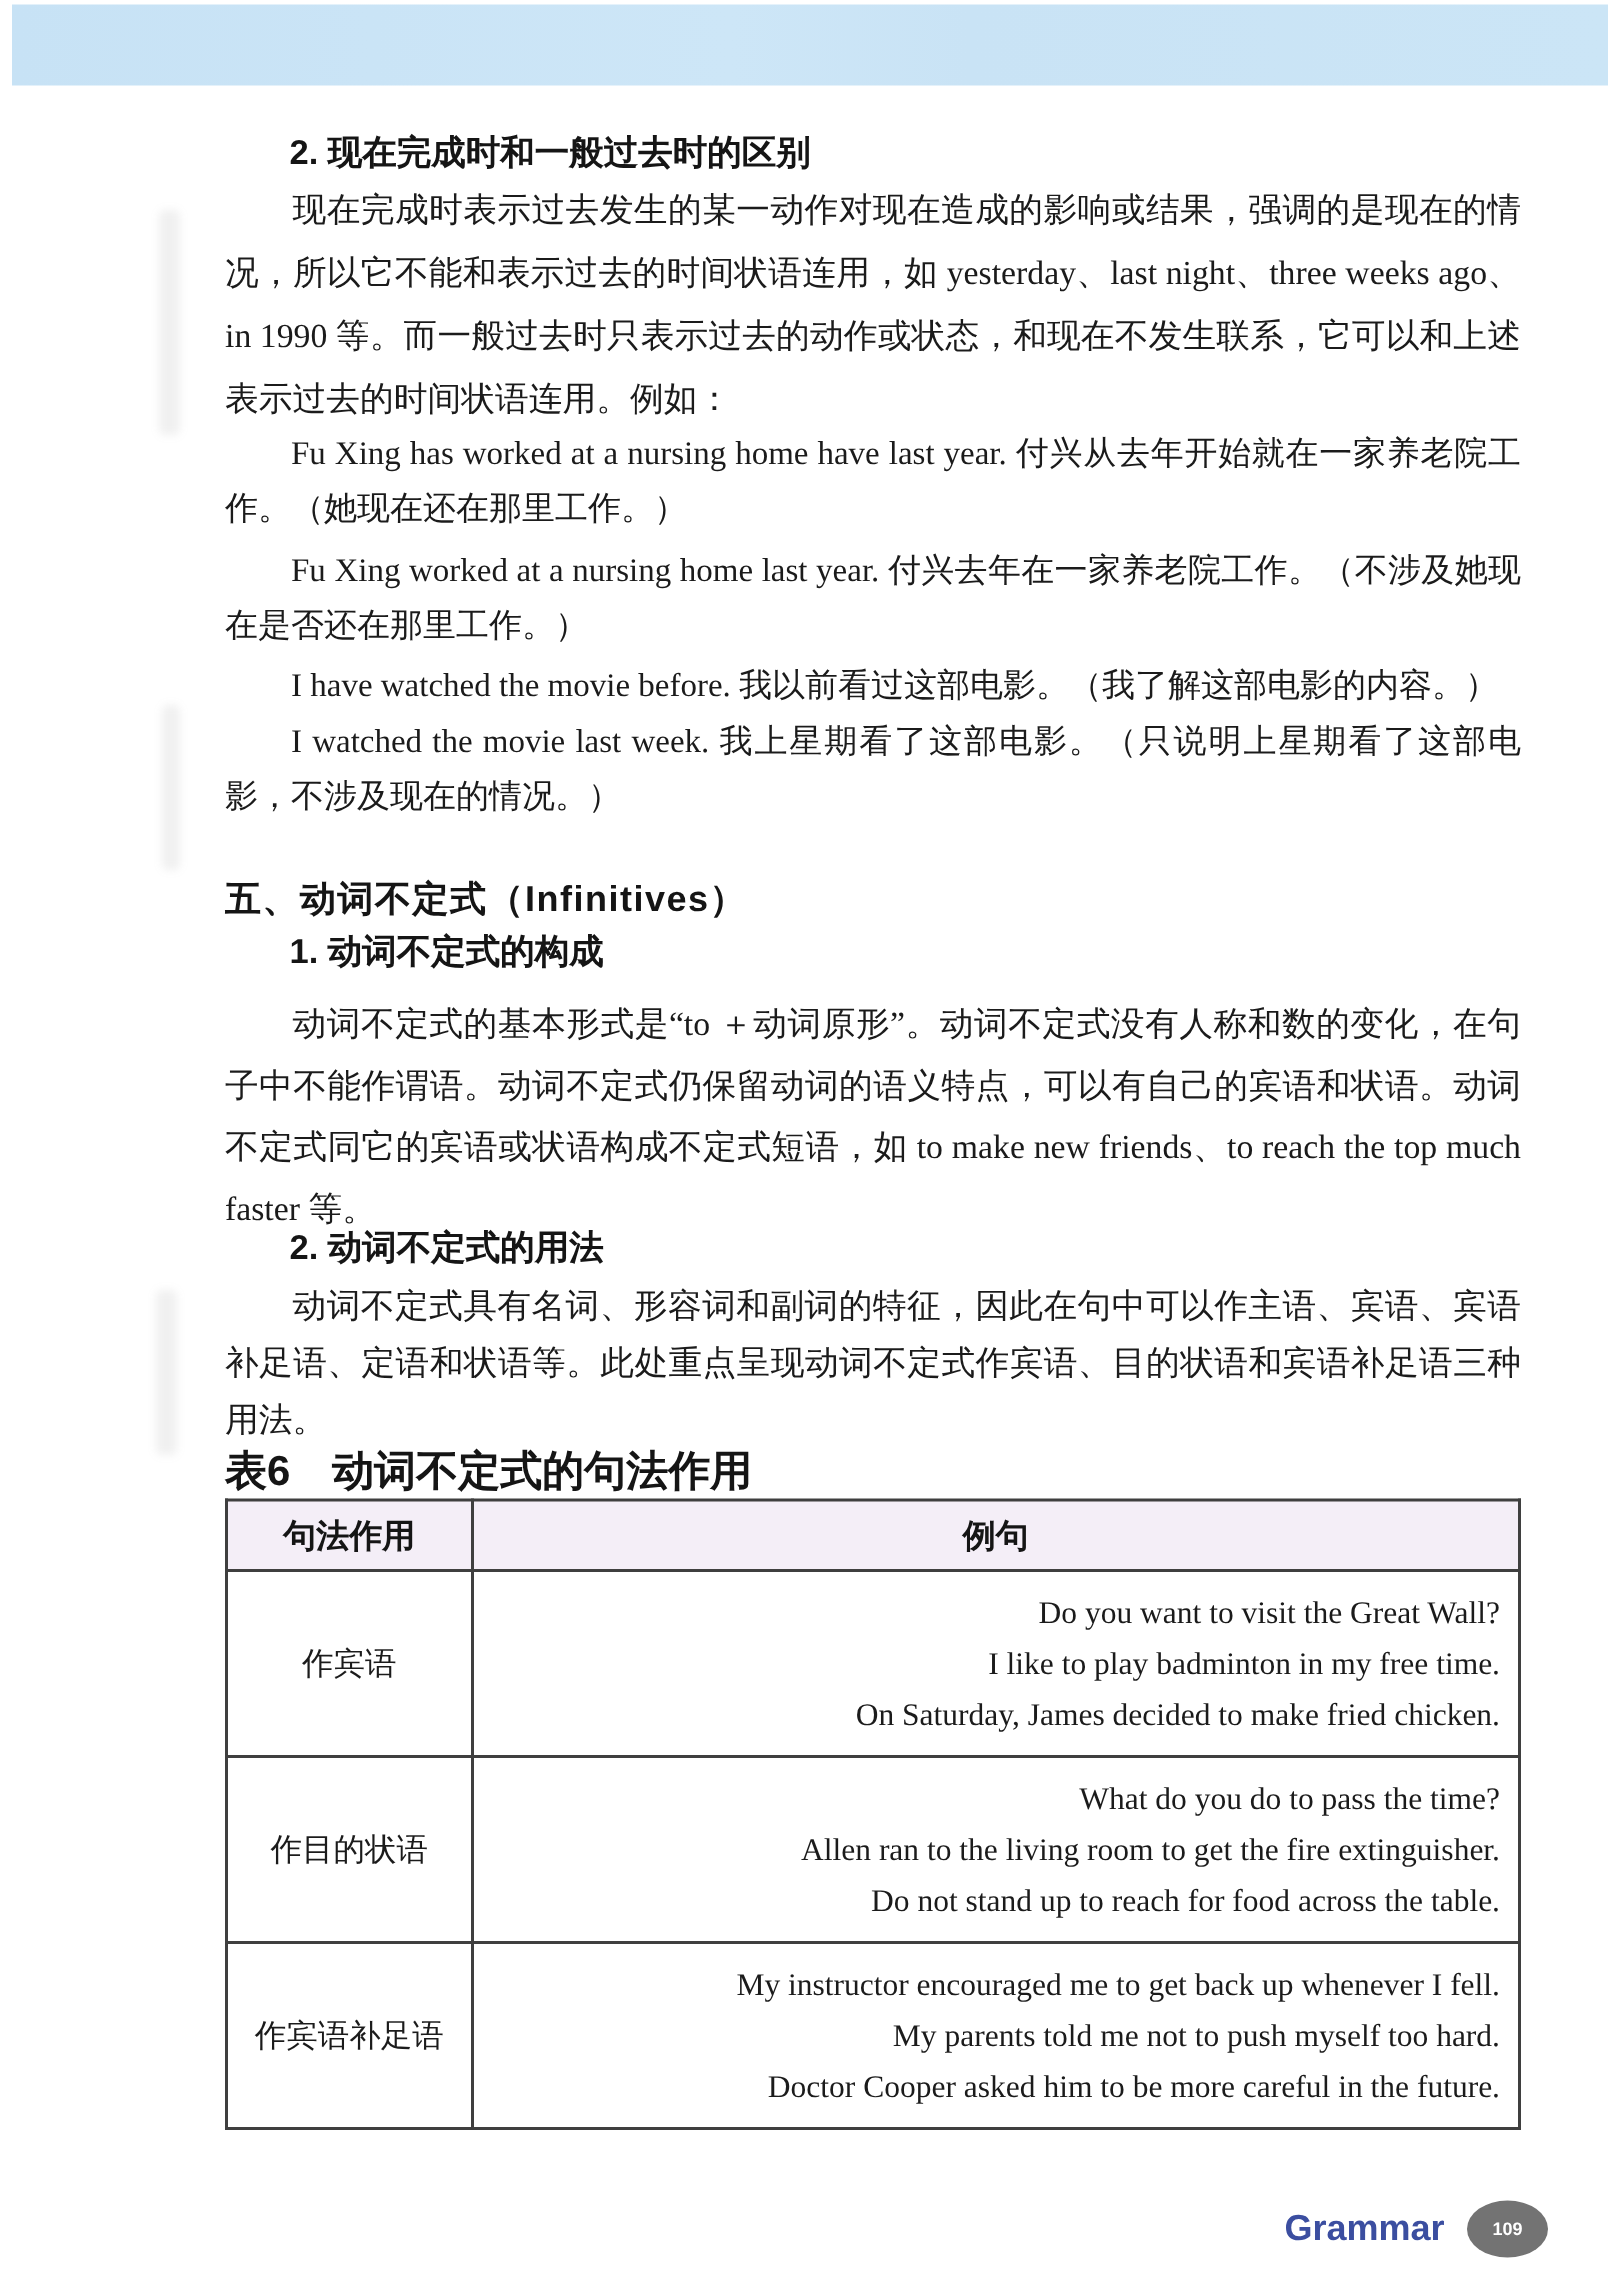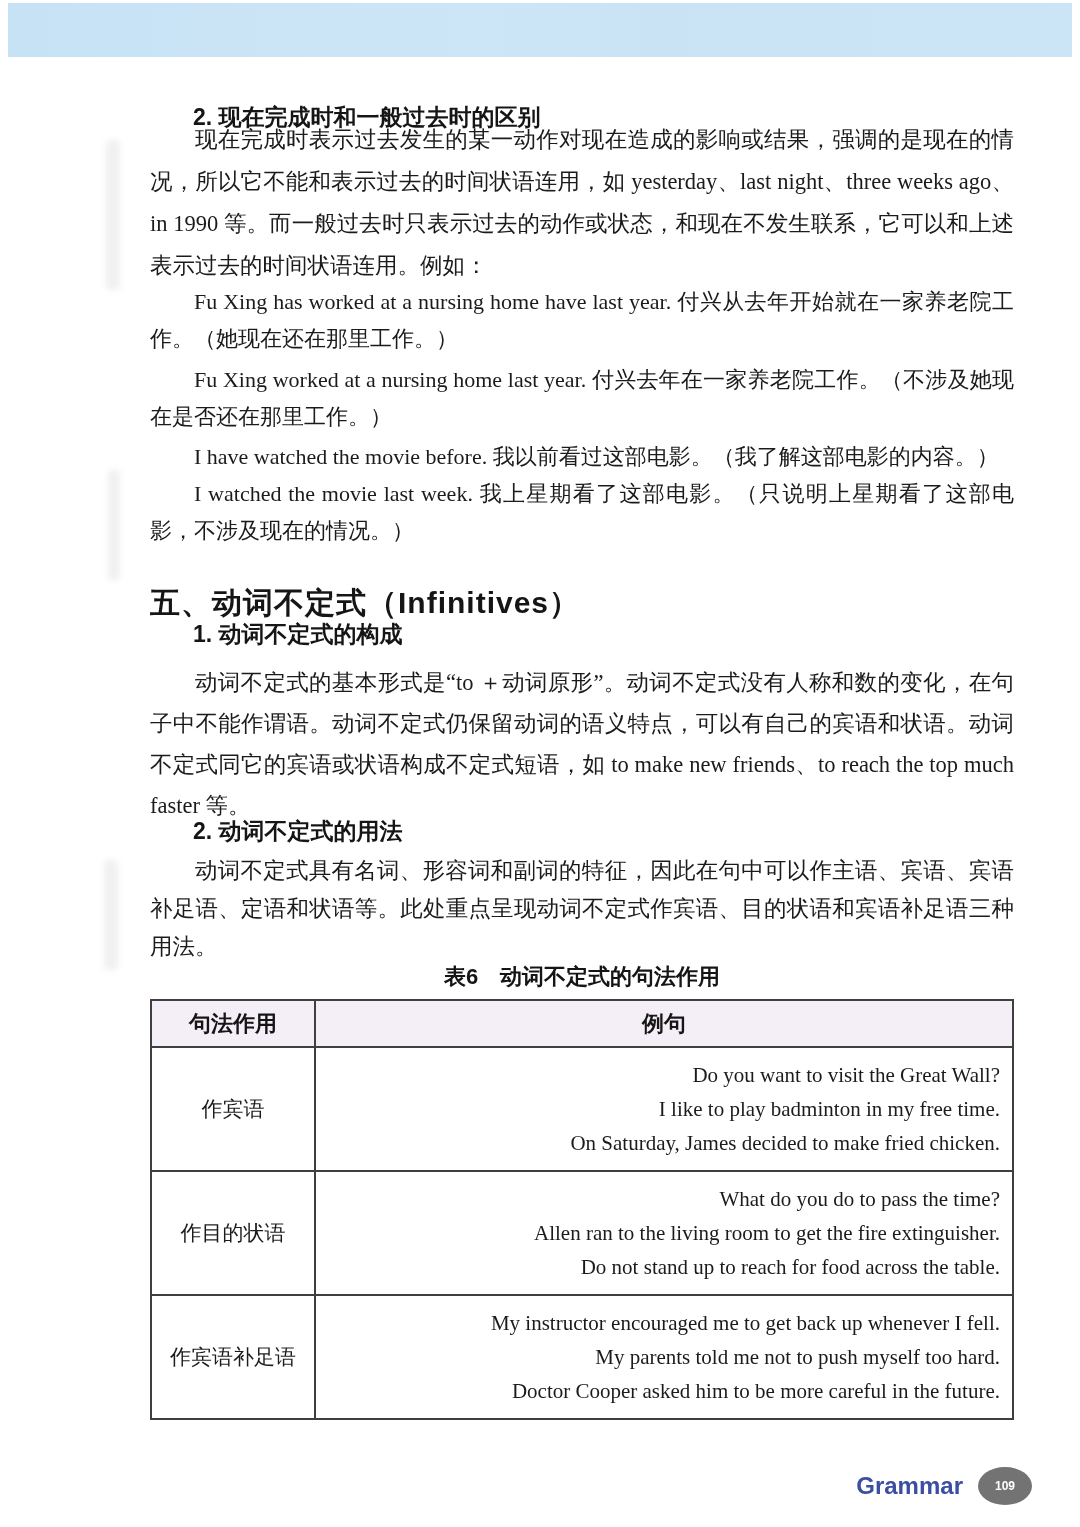--- a/index.html
+++ b/index.html
@@ -34,21 +34,21 @@
 
   .abs { position: absolute; }
 
   .h-bold {
     font-family: "Liberation Sans", sans-serif;
     font-weight: bold;
     color: #151515;
   }
 
   .h-sub   { font-size: 23px; }
-  .h-major { font-size: 30px; letter-spacing: 1px; }
+  .h-major { font-size: 24px; letter-spacing: 1px; }
 
   .para {
     left: 150px;
     width: 864px;
     font-size: 22.5px;
     line-height: 42px;
     text-align: justify;
     text-indent: 2em;
     color: #1b1b1b;
   }
@@ -59,22 +59,22 @@
     font-size: 22px;
     line-height: 37px;
     text-align: justify;
     text-indent: 2em;
     color: #1b1b1b;
   }
 
   .tbl-caption {
     left: 150px;
     width: 864px;
-    text-align: center;
-    font-size: 22px;
+    text-align: left;
+    font-size: 28px;
   }
 
   table.grammar {
     position: absolute;
     left: 150px;
     top: 999px;
     width: 864px;
     border-collapse: collapse;
     font-size: 21px;
     padding-left: 24px;
@@ -139,21 +139,21 @@
 <body>
 
 <div class="page">
 
   <div class="top-band"></div>
 
   <div class="bleed b1"></div>
   <div class="bleed b2"></div>
   <div class="bleed b3"></div>
 
-  <div class="abs h-bold h-sub" style="left:193px; top:86px;margin-top:16px;">2. 现在完成时和一般过去时的区别</div>
+  <div class="abs h-bold h-sub" style="left:193px; top:86px;">2. 现在完成时和一般过去时的区别</div>
 
   <div class="abs para" style="top:119px;">现在完成时表示过去发生的某一动作对现在造成的影响或结果，强调的是现在的情况，所以它不能和表示过去的时间状语连用，如 yesterday、last night、three weeks ago、in 1990 等。而一般过去时只表示过去的动作或状态，和现在不发生联系，它可以和上述表示过去的时间状语连用。例如：</div>
 
   <div class="abs example" style="top:283px;">Fu Xing has worked at a nursing home have last year. 付兴从去年开始就在一家养老院工作。（她现在还在那里工作。）</div>
   <div class="abs example" style="top:361px;">Fu Xing worked at a nursing home last year. 付兴去年在一家养老院工作。（不涉及她现在是否还在那里工作。）</div>
   <div class="abs example" style="top:438px;">I have watched the movie before. 我以前看过这部电影。（我了解这部电影的内容。）</div>
   <div class="abs example" style="top:475px;">I watched the movie last week. 我上星期看了这部电影。（只说明上星期看了这部电影，不涉及现在的情况。）</div>
 
   <div class="abs h-bold h-major" style="left:150px; top:583px;">五、动词不定式（Infinitives）</div>
 

